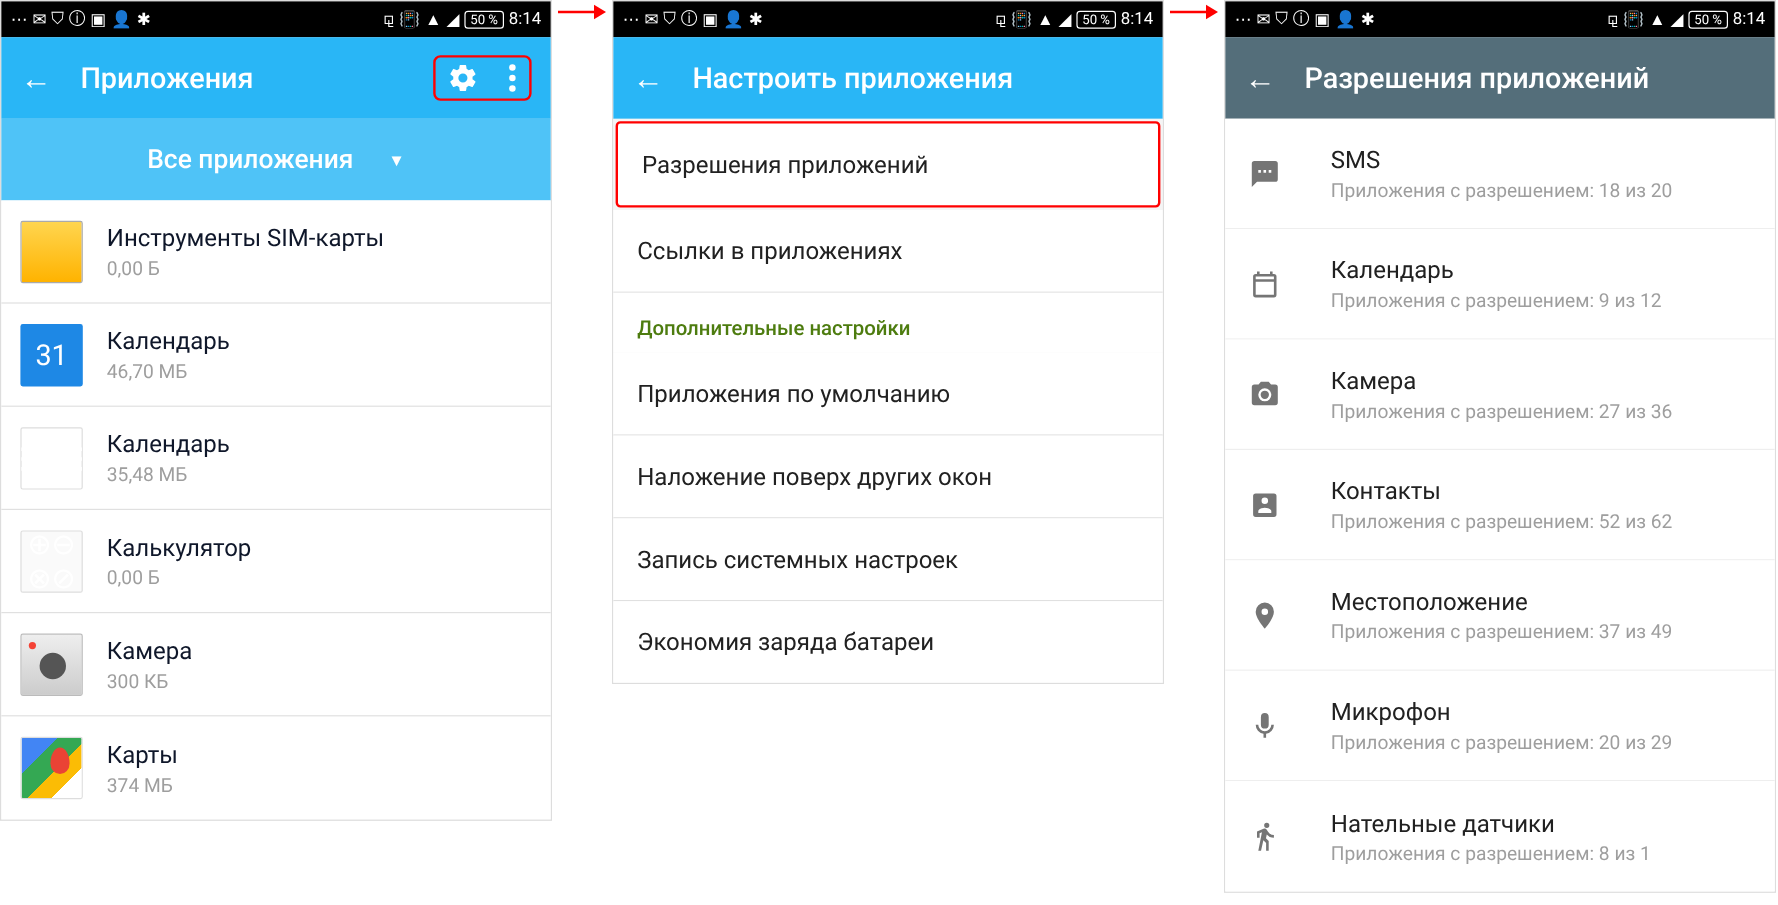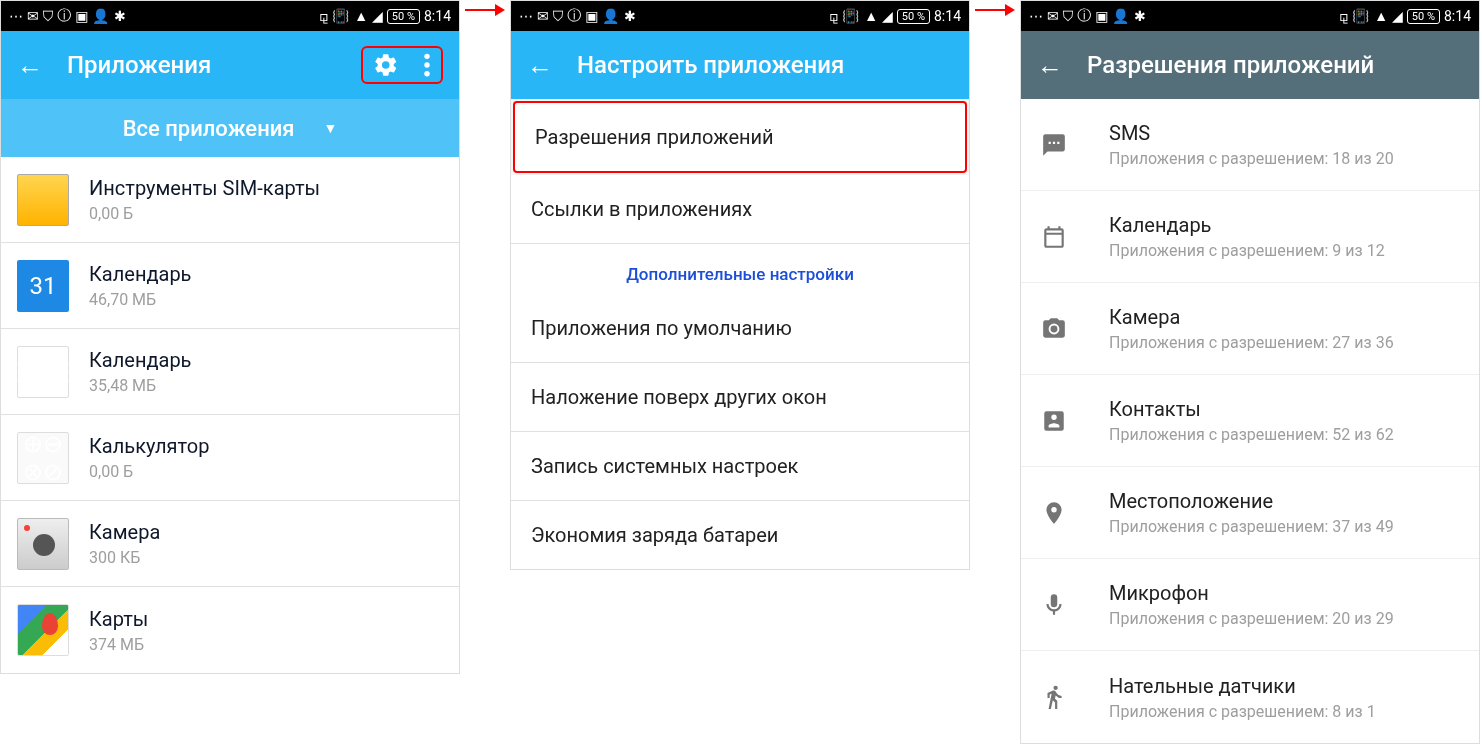--- a/index.html
+++ b/index.html
@@ -66,21 +66,21 @@
   .gear-box {
     border: 2px solid #ff0000;
     border-radius: 6px;
     padding: 4px 10px;
     display: flex;
     gap: 24px;
     align-items: center;
   }
   
   .filter-bar {
-    height: 58px;
+    height: 68px;
     background: #4fc3f7;
     color: #fff;
     display: flex;
     align-items: center;
     justify-content: center;
     font-size: 22px;
     font-weight: 500;
     gap: 29px;
   }
   .filter-bar .chev { font-size: 14px; }
@@ -119,24 +119,23 @@
     cursor: pointer;
   }
   .setting-item.highlight {
     border: 2px solid #ff0000;
     border-radius: 4px;
     margin: 2px;
   }
   .section-header {
     padding: 20px 20px 10px;
     font-size: 17px;
-    color: #1d4ed8;
+    color: #4d7c0f;
     font-weight: 500;
     background: #fff;
-    text-align: center;
   }
   
   .perm-item {
     display: flex;
     align-items: center;
     padding: 18px 20px;
     border-bottom: 1px solid #eee;
     background: #fff;
     cursor: pointer;
     min-height: 92px;

